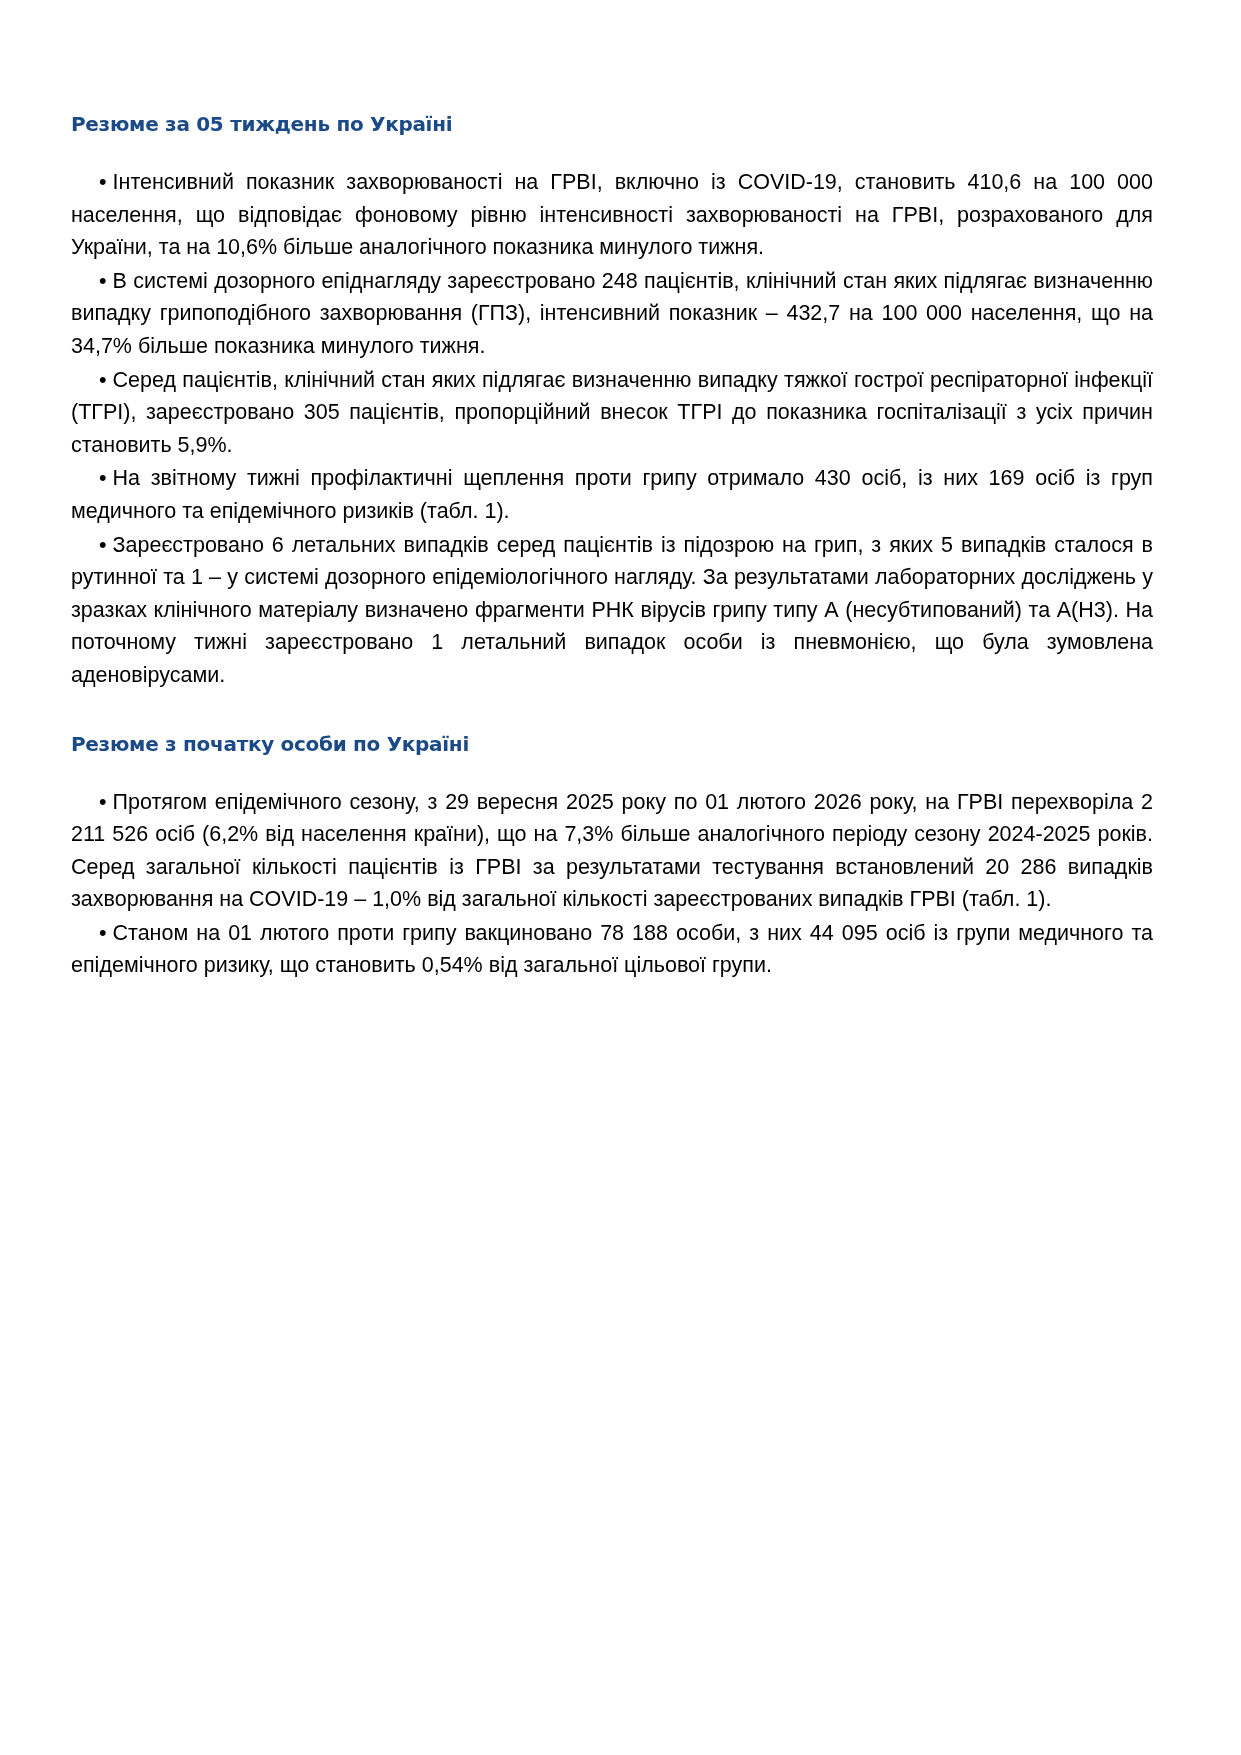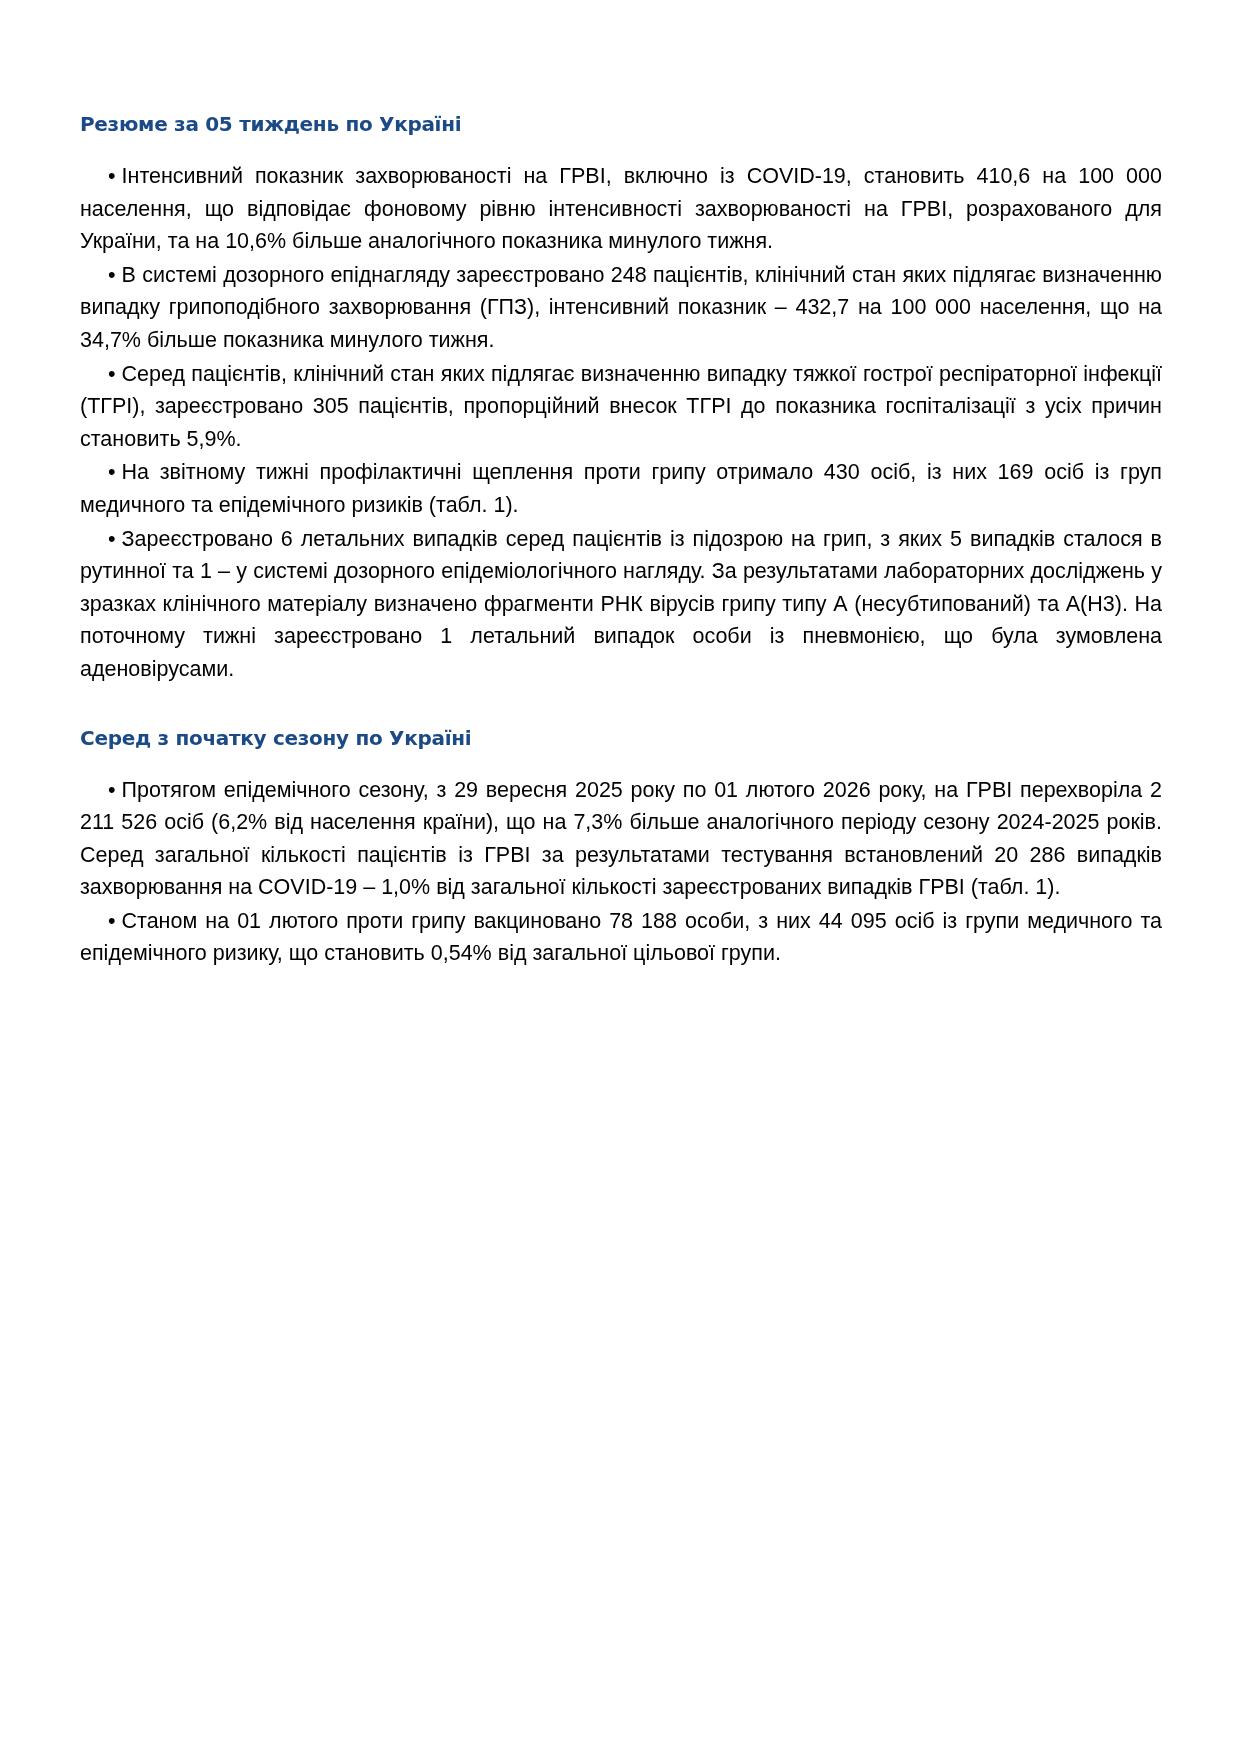--- a/index.html
+++ b/index.html
@@ -9,38 +9,38 @@
     }
     body {
       width: 1241px;
       height: 1755px;
       position: relative;
       font-family: "Liberation Sans", "DejaVu Sans", sans-serif;
       color: #000000;
     }
     .page {
       position: absolute;
-      left: 80px;
+      left: 71px;
       top: 108px;
       width: 1082px;
     }
     .section-title {
       font-family: "DejaVu Sans", sans-serif;
       font-weight: bold;
       font-size: 20px;
       letter-spacing: -0.3px;
       color: #1b4a87;
       margin: 0;
       line-height: 32px;
     }
     .section-title.second {
       margin-top: 36px;
     }
     .bullets {
-      margin: 20px 0 0 0;
+      margin: 26px 0 0 0;
       padding: 0;
       list-style: none;
     }
     .bullet {
       font-size: 21.5px;
       line-height: 32.6px;
       text-align: justify;
       text-indent: 28px;
       margin: 0 0 1px 0;
     }
@@ -55,19 +55,19 @@
 
   <h2 class="section-title">Резюме за 05 тиждень по Україні</h2>
   <ul class="bullets">
     <li class="bullet"><span class="dot">•</span><span>Інтенсивний показник захворюваності на ГРВІ, включно із COVID-19, становить 410,6 на 100 000 населення, що відповідає фоновому рівню інтенсивності захворюваності на ГРВІ, розрахованого для України, та на 10,6% більше аналогічного показника минулого тижня.</span></li>
     <li class="bullet"><span class="dot">•</span><span>В системі дозорного епіднагляду зареєстровано 248 пацієнтів, клінічний стан яких підлягає визначенню випадку грипоподібного захворювання (ГПЗ), інтенсивний показник – 432,7 на 100 000 населення, що на 34,7% більше показника минулого тижня.</span></li>
     <li class="bullet"><span class="dot">•</span><span>Серед пацієнтів, клінічний стан яких підлягає визначенню випадку тяжкої гострої респіраторної інфекції (ТГРІ), зареєстровано 305 пацієнтів, пропорційний внесок ТГРІ до показника госпіталізації з усіх причин становить 5,9%.</span></li>
     <li class="bullet"><span class="dot">•</span><span>На звітному тижні профілактичні щеплення проти грипу отримало 430 осіб, із них 169 осіб із груп медичного та епідемічного ризиків (табл. 1).</span></li>
     <li class="bullet"><span class="dot">•</span><span>Зареєстровано 6 летальних випадків серед пацієнтів із підозрою на грип, з яких 5 випадків сталося в рутинної та 1 – у системі дозорного епідеміологічного нагляду. За результатами лабораторних досліджень у зразках клінічного матеріалу визначено фрагменти РНК вірусів грипу типу А (несубтипований) та А(Н3). На поточному тижні зареєстровано 1 летальний випадок особи із пневмонією, що була зумовлена аденовірусами.</span></li>
   </ul>
 
-  <h2 class="section-title second">Серед з початку сезону по Україні</h2>
+  <h2 class="section-title second">Резюме з початку особи по Україні</h2>
   <ul class="bullets">
     <li class="bullet"><span class="dot">•</span><span>Протягом епідемічного сезону, з 29 вересня 2025 року по 01 лютого 2026 року, на ГРВІ перехворіла 2 211 526 осіб (6,2% від населення країни), що на 7,3% більше аналогічного періоду сезону 2024-2025 років. Серед загальної кількості пацієнтів із ГРВІ за результатами тестування встановлений 20 286 випадків захворювання на COVID-19 – 1,0% від загальної кількості зареєстрованих випадків ГРВІ (табл. 1).</span></li>
     <li class="bullet"><span class="dot">•</span><span>Станом на 01 лютого проти грипу вакциновано 78 188 особи, з них 44 095 осіб із групи медичного та епідемічного ризику, що становить 0,54% від загальної цільової групи.</span></li>
   </ul>
 
 </div>
 
 </body></html>

